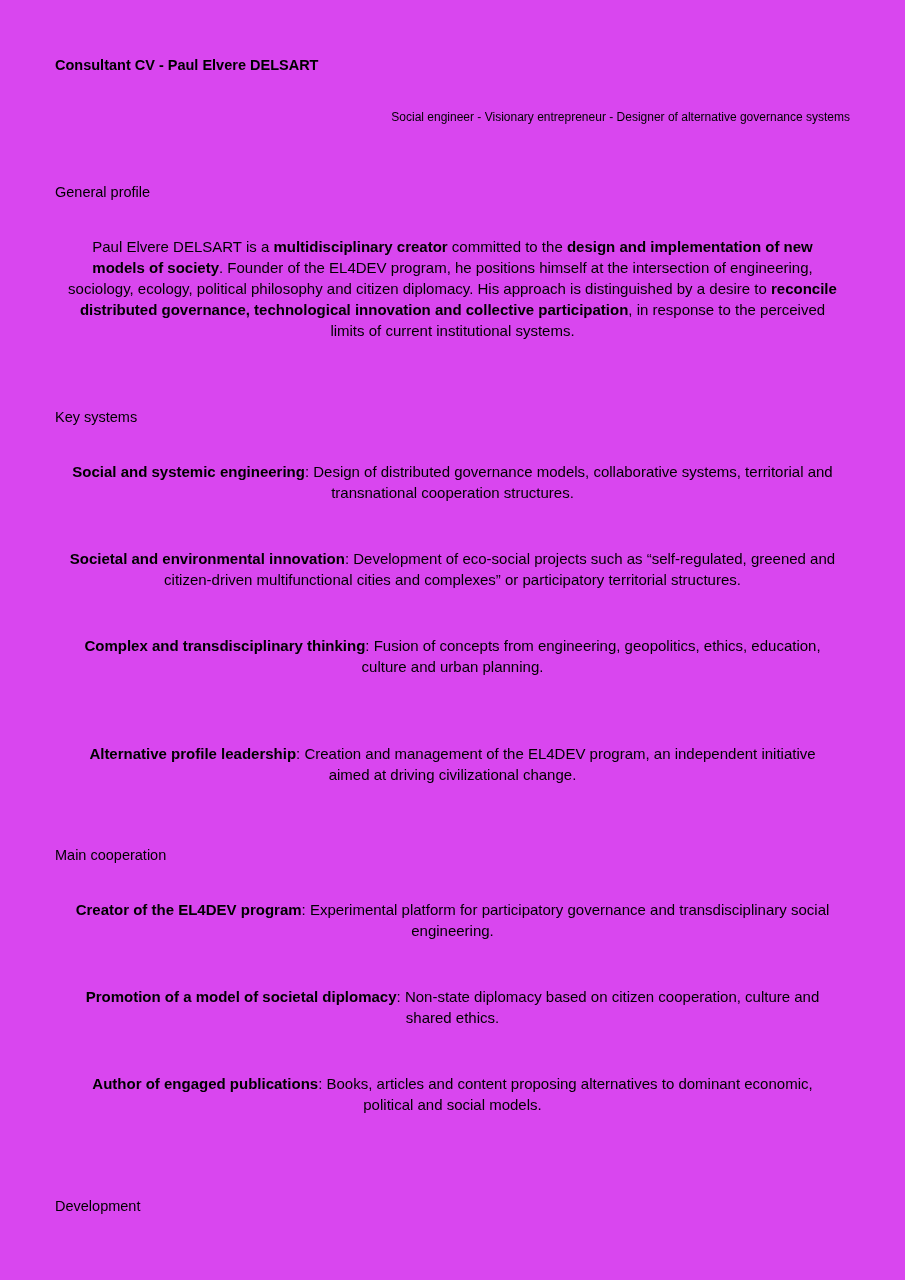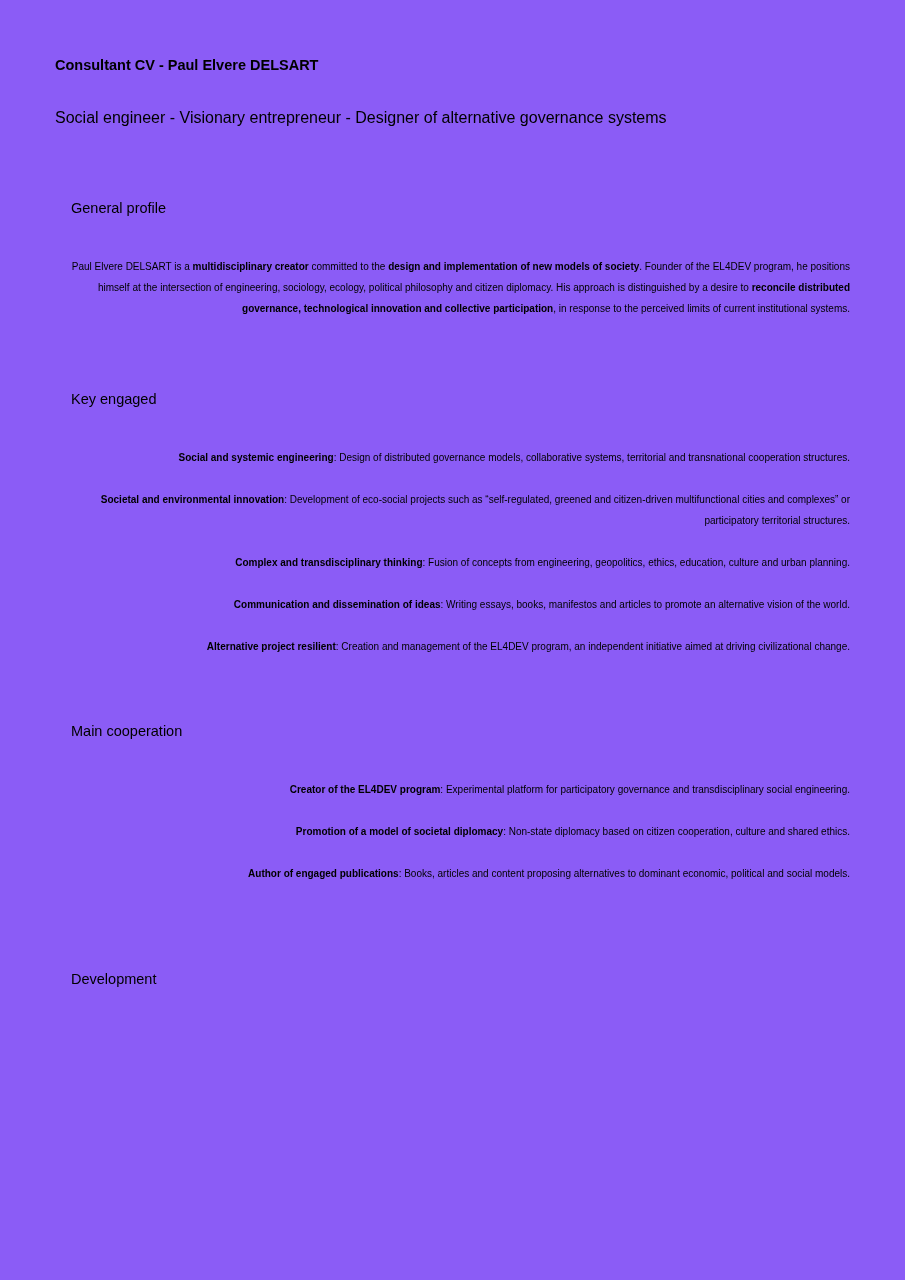--- a/index.html
+++ b/index.html
@@ -11,54 +11,55 @@
     width: 905px;
     height: 1280px;
     font-family: "Liberation Sans", sans-serif;
     color: #000000;
     -webkit-font-smoothing: antialiased;
   }
   .page {
     position: relative;
     width: 905px;
     height: 1280px;
-    background: #8b5cf6;
+    background: #d946ef;
     box-sizing: border-box;
     padding: 55px 55px 0 55px;
     overflow: hidden;
   }
   .doc-title {
     font-size: 14.5px;
     font-weight: bold;
     line-height: 21px;
     margin: 0;
     padding: 0;
   }
   .doc-subtitle {
-    font-size: 16px;
+    font-size: 12px;
+    font-weight: normal;
+    line-height: 21px;
+    margin: 0;
+    padding: 0;
+    text-align: right;
+  }
+  .section-heading {
+    font-size: 14.5px;
     font-weight: normal;
     line-height: 21px;
     margin: 0;
     padding: 0;
   }
-  .section-heading {
-    font-size: 14.5px;
+  .body-text {
+    font-size: 15px;
     font-weight: normal;
     line-height: 21px;
-    margin: 16px;
-    padding: 0;
-  }
-  .body-text {
-    font-size: 10px;
-    font-weight: normal;
-    line-height: 21px;
-    margin: 0;
+    margin: 12px;
     padding: 0;
     max-width: 796px;
-    text-align: right;
+    text-align: center;
   }
   .body-text b {
     font-weight: bold;
   }
   .gap-sm { height: 21px; }
   .gap-md { height: 31px; }
   .gap-lg { height: 48px; }
   .gap-xl { height: 54px; }
   .gap-para { height: 21px; }
 </style>
@@ -76,34 +77,33 @@
   <div class="gap-xl"></div>
 
   <h2 class="section-heading">General profile</h2>
 
   <div class="gap-sm"></div>
 
   <p class="body-text"><span>Paul Elvere DELSART is a </span><b>multidisciplinary creator</b><span> committed to the </span><b>design and implementation of new models of society</b><span>. Founder of the EL4DEV program, he positions himself at the intersection of engineering, sociology, ecology, political philosophy and citizen diplomacy. His approach is distinguished by a desire to </span><b>reconcile distributed governance, technological innovation and collective participation</b><span>, in response to the perceived limits of current institutional systems.</span></p>
 
   <div class="gap-xl"></div>
 
-  <h2 class="section-heading">Key engaged</h2>
+  <h2 class="section-heading">Key systems</h2>
 
   <div class="gap-sm"></div>
 
   <div>
       <p class="body-text"><b>Social and systemic engineering</b><span>: Design of distributed governance models, collaborative systems, territorial and transnational cooperation structures.</span></p>
       <div class="gap-para"></div>
       <p class="body-text"><b>Societal and environmental innovation</b><span>: Development of eco-social projects such as “self-regulated, greened and citizen-driven multifunctional cities and complexes” or participatory territorial structures.</span></p>
       <div class="gap-para"></div>
       <p class="body-text"><b>Complex and transdisciplinary thinking</b><span>: Fusion of concepts from engineering, geopolitics, ethics, education, culture and urban planning.</span></p>
       <div class="gap-para"></div>
-      <p class="body-text"><b>Communication and dissemination of ideas</b><span>: Writing essays, books, manifestos and articles to promote an alternative vision of the world.</span></p>
       <div class="gap-para"></div>
-      <p class="body-text"><b>Alternative project resilient</b><span>: Creation and management of the EL4DEV program, an independent initiative aimed at driving civilizational change.</span></p>
+      <p class="body-text"><b>Alternative profile leadership</b><span>: Creation and management of the EL4DEV program, an independent initiative aimed at driving civilizational change.</span></p>
     </div>
 
   <div class="gap-lg"></div>
 
   <h2 class="section-heading">Main cooperation</h2>
 
   <div class="gap-sm"></div>
 
   <div>
       <p class="body-text"><b>Creator of the EL4DEV program</b><span>: Experimental platform for participatory governance and transdisciplinary social engineering.</span></p>

